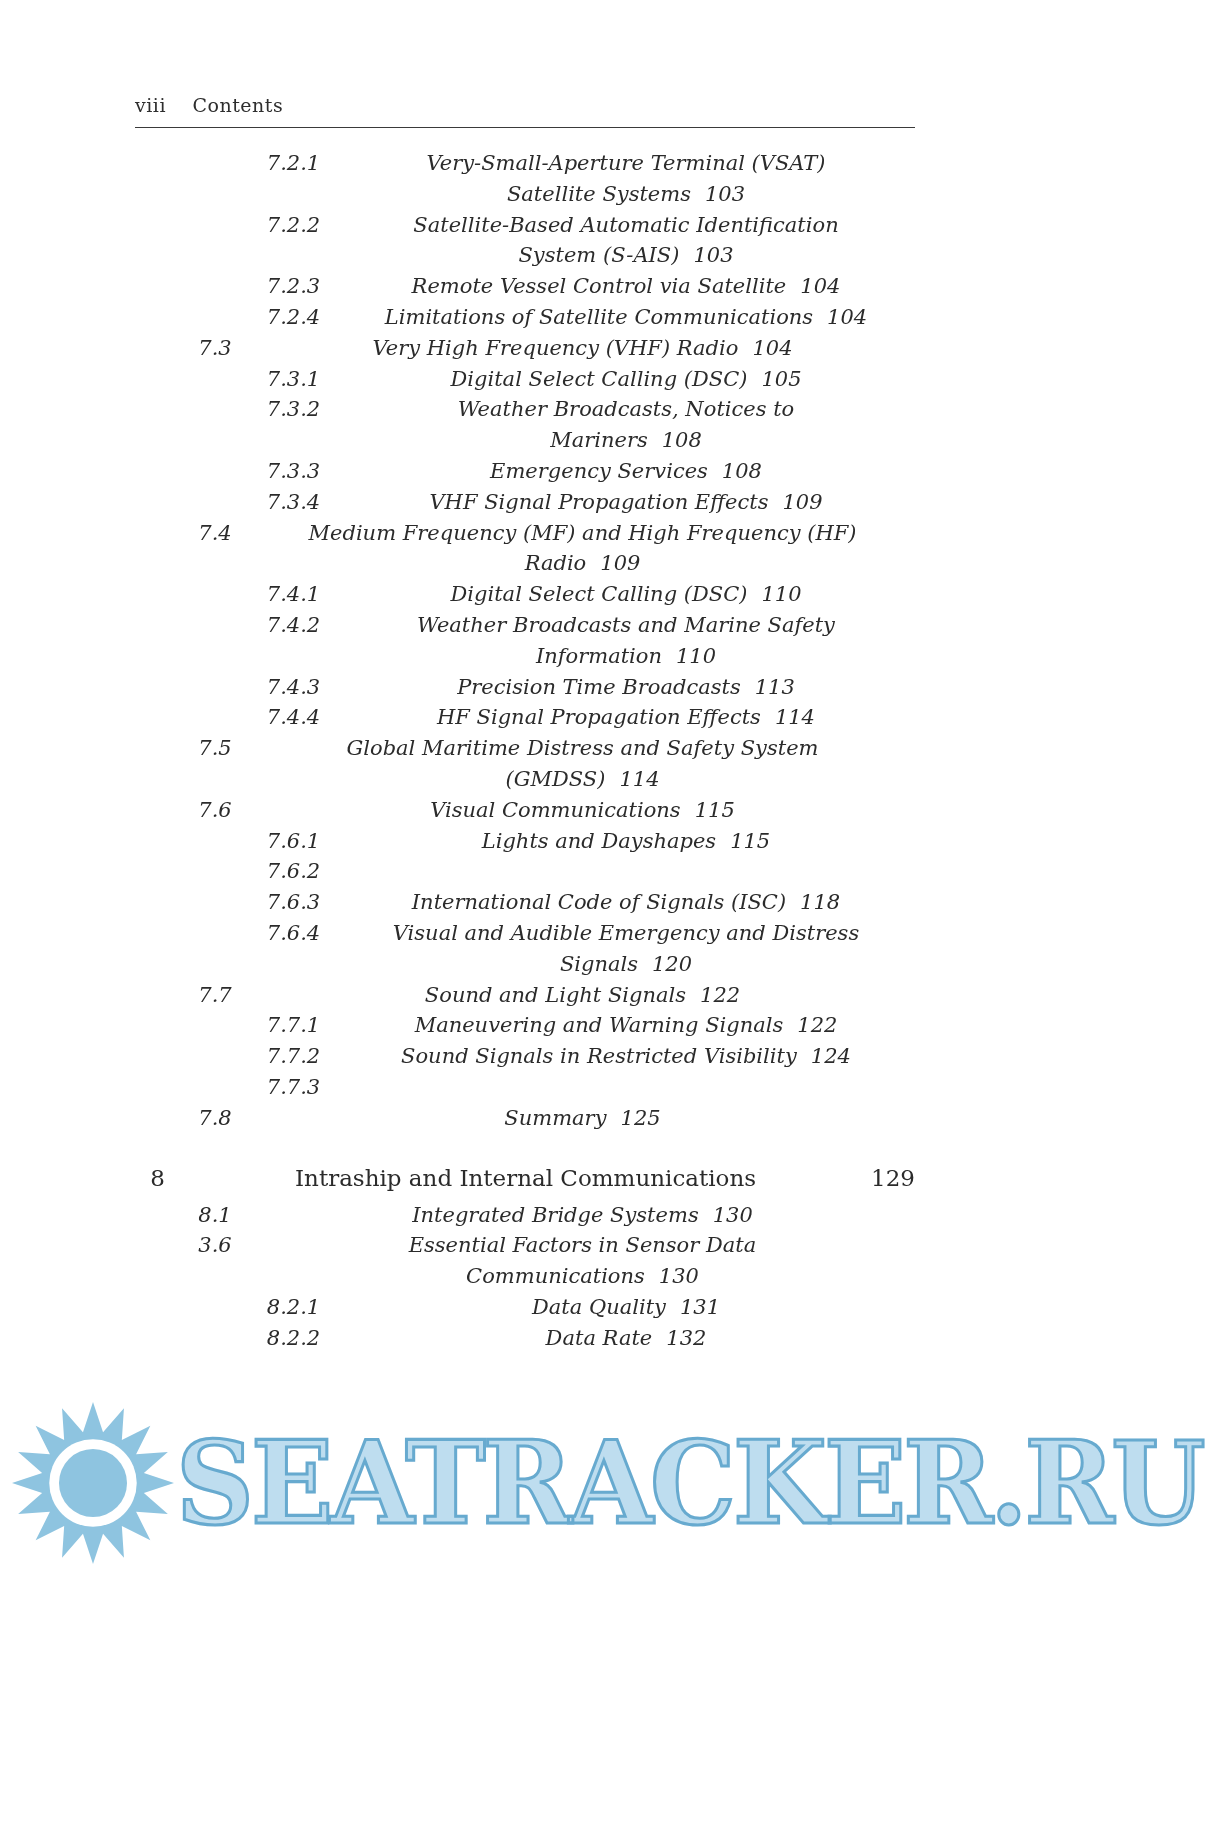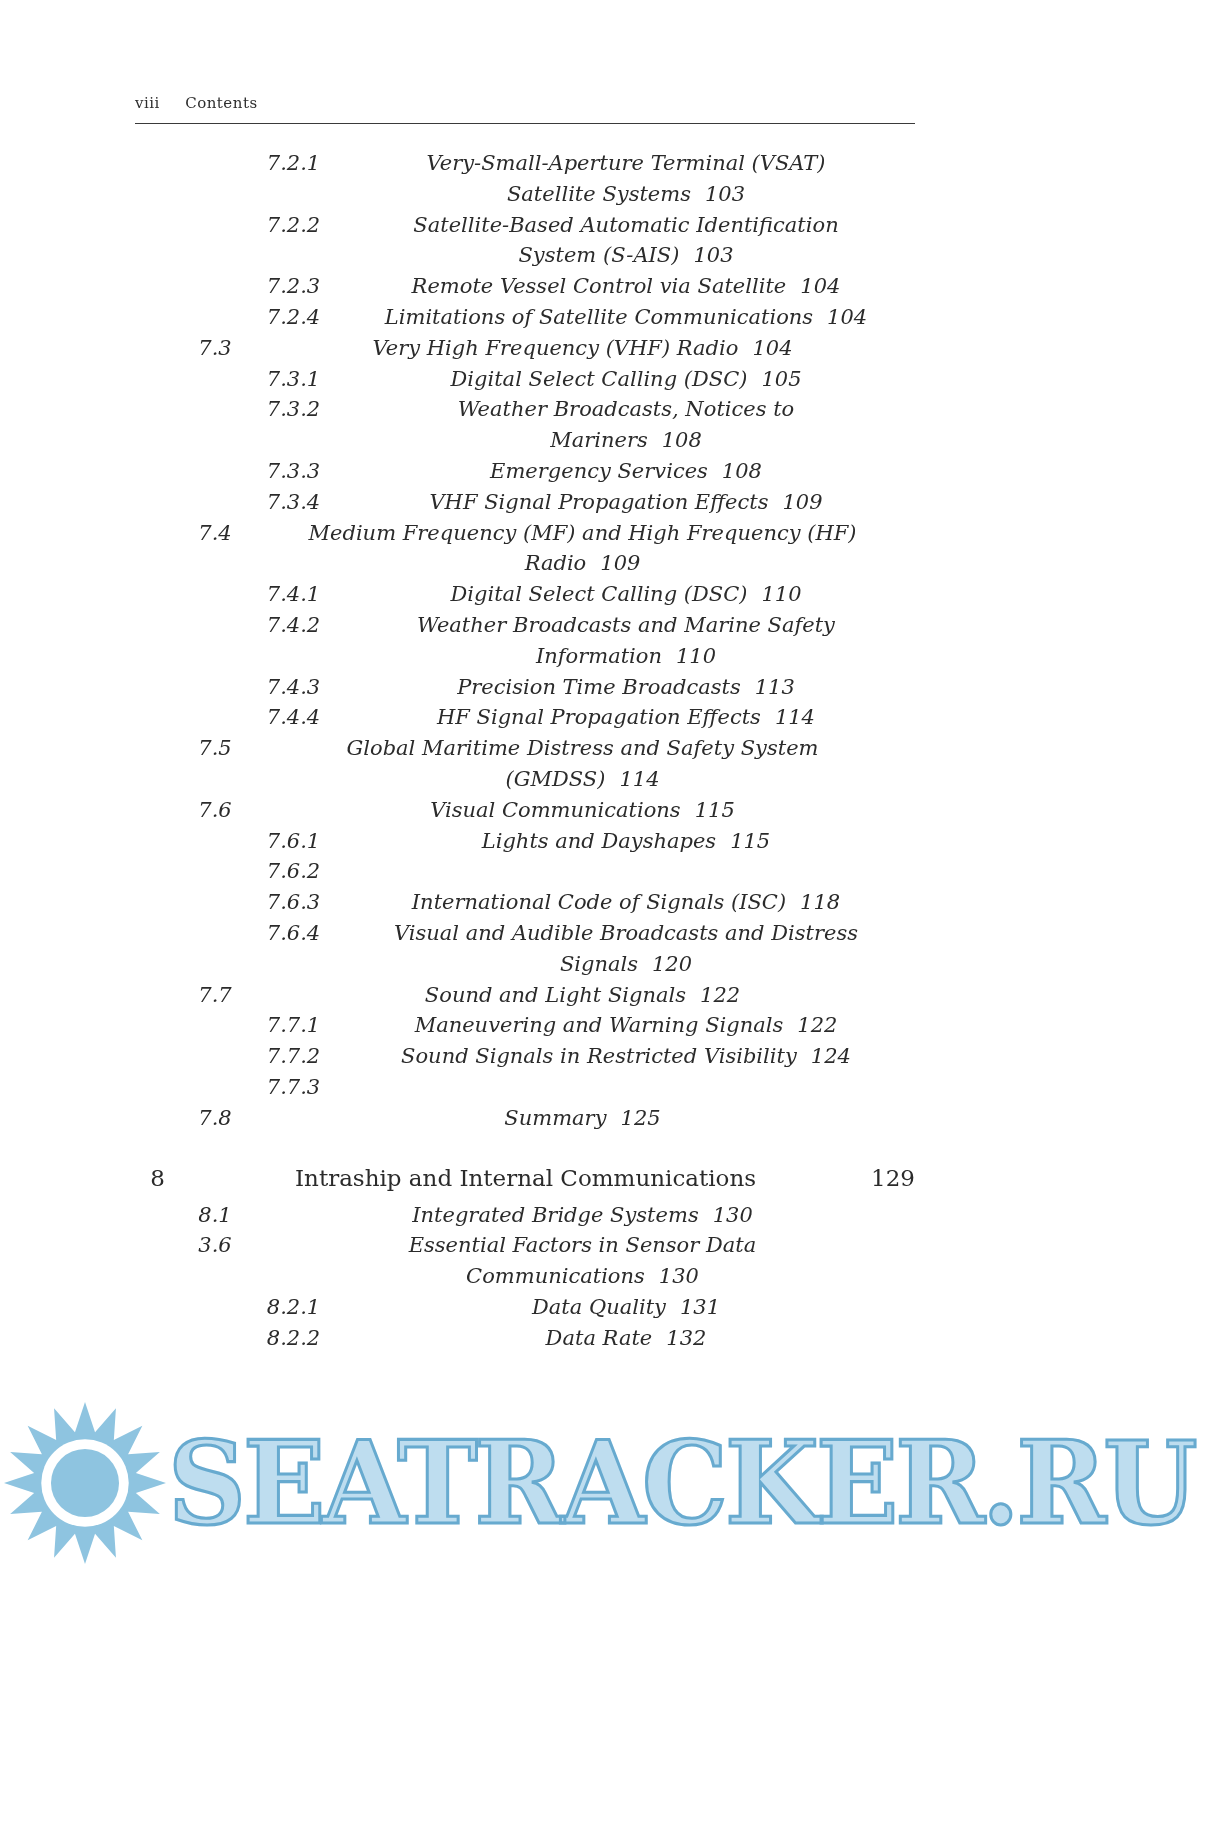--- a/index.html
+++ b/index.html
@@ -15,21 +15,21 @@
   }
 
   
   .page-header {
     position: absolute;
     left: 135px;
     top: 94px;
     width: 780px;
     padding-bottom: 11px;
     border-bottom: 1.5px solid #3a3a3a;
-    font-size: 15px;
+    font-size: 19px;
     letter-spacing: 0.5px;
     color: #2e2e2e;
   }
   .page-header .folio { display: inline-block; }
   .page-header .running-title { display: inline-block; margin-left: 20px; }
 
   
   .toc {
     position: absolute;
     left: 135px;
@@ -60,21 +60,21 @@
     margin-bottom: 4px;
   }
   .toc-page-right {
     flex: none;
     margin-left: auto;
   }
 
   
   .watermark {
     position: absolute;
-    left: 4px;
+    left: 12px;
     top: 1393px;
     width: 1210px;
     height: 180px;
     display: flex;
     align-items: center;
     pointer-events: none;
   }
   .wm-sun {
     flex: none;
     width: 162px;
@@ -218,21 +218,21 @@
     </div>
     <div class="toc-row level3">
       <span class="toc-num">7.6.3</span>
       <div class="toc-body">
         <div class="toc-line"><span>International Code of Signals (ISC)</span><span class="toc-page">118</span></div>
       </div>
     </div>
     <div class="toc-row level3">
       <span class="toc-num">7.6.4</span>
       <div class="toc-body">
-        <div class="toc-line"><span>Visual and Audible Broadcasts and Distress</span></div>
+        <div class="toc-line"><span>Visual and Audible Emergency and Distress</span></div>
         <div class="toc-line"><span>Signals</span><span class="toc-page">120</span></div>
       </div>
     </div>
     <div class="toc-row level2">
       <span class="toc-num">7.7</span>
       <div class="toc-body">
         <div class="toc-line"><span>Sound and Light Signals</span><span class="toc-page">122</span></div>
       </div>
     </div>
     <div class="toc-row level3">

